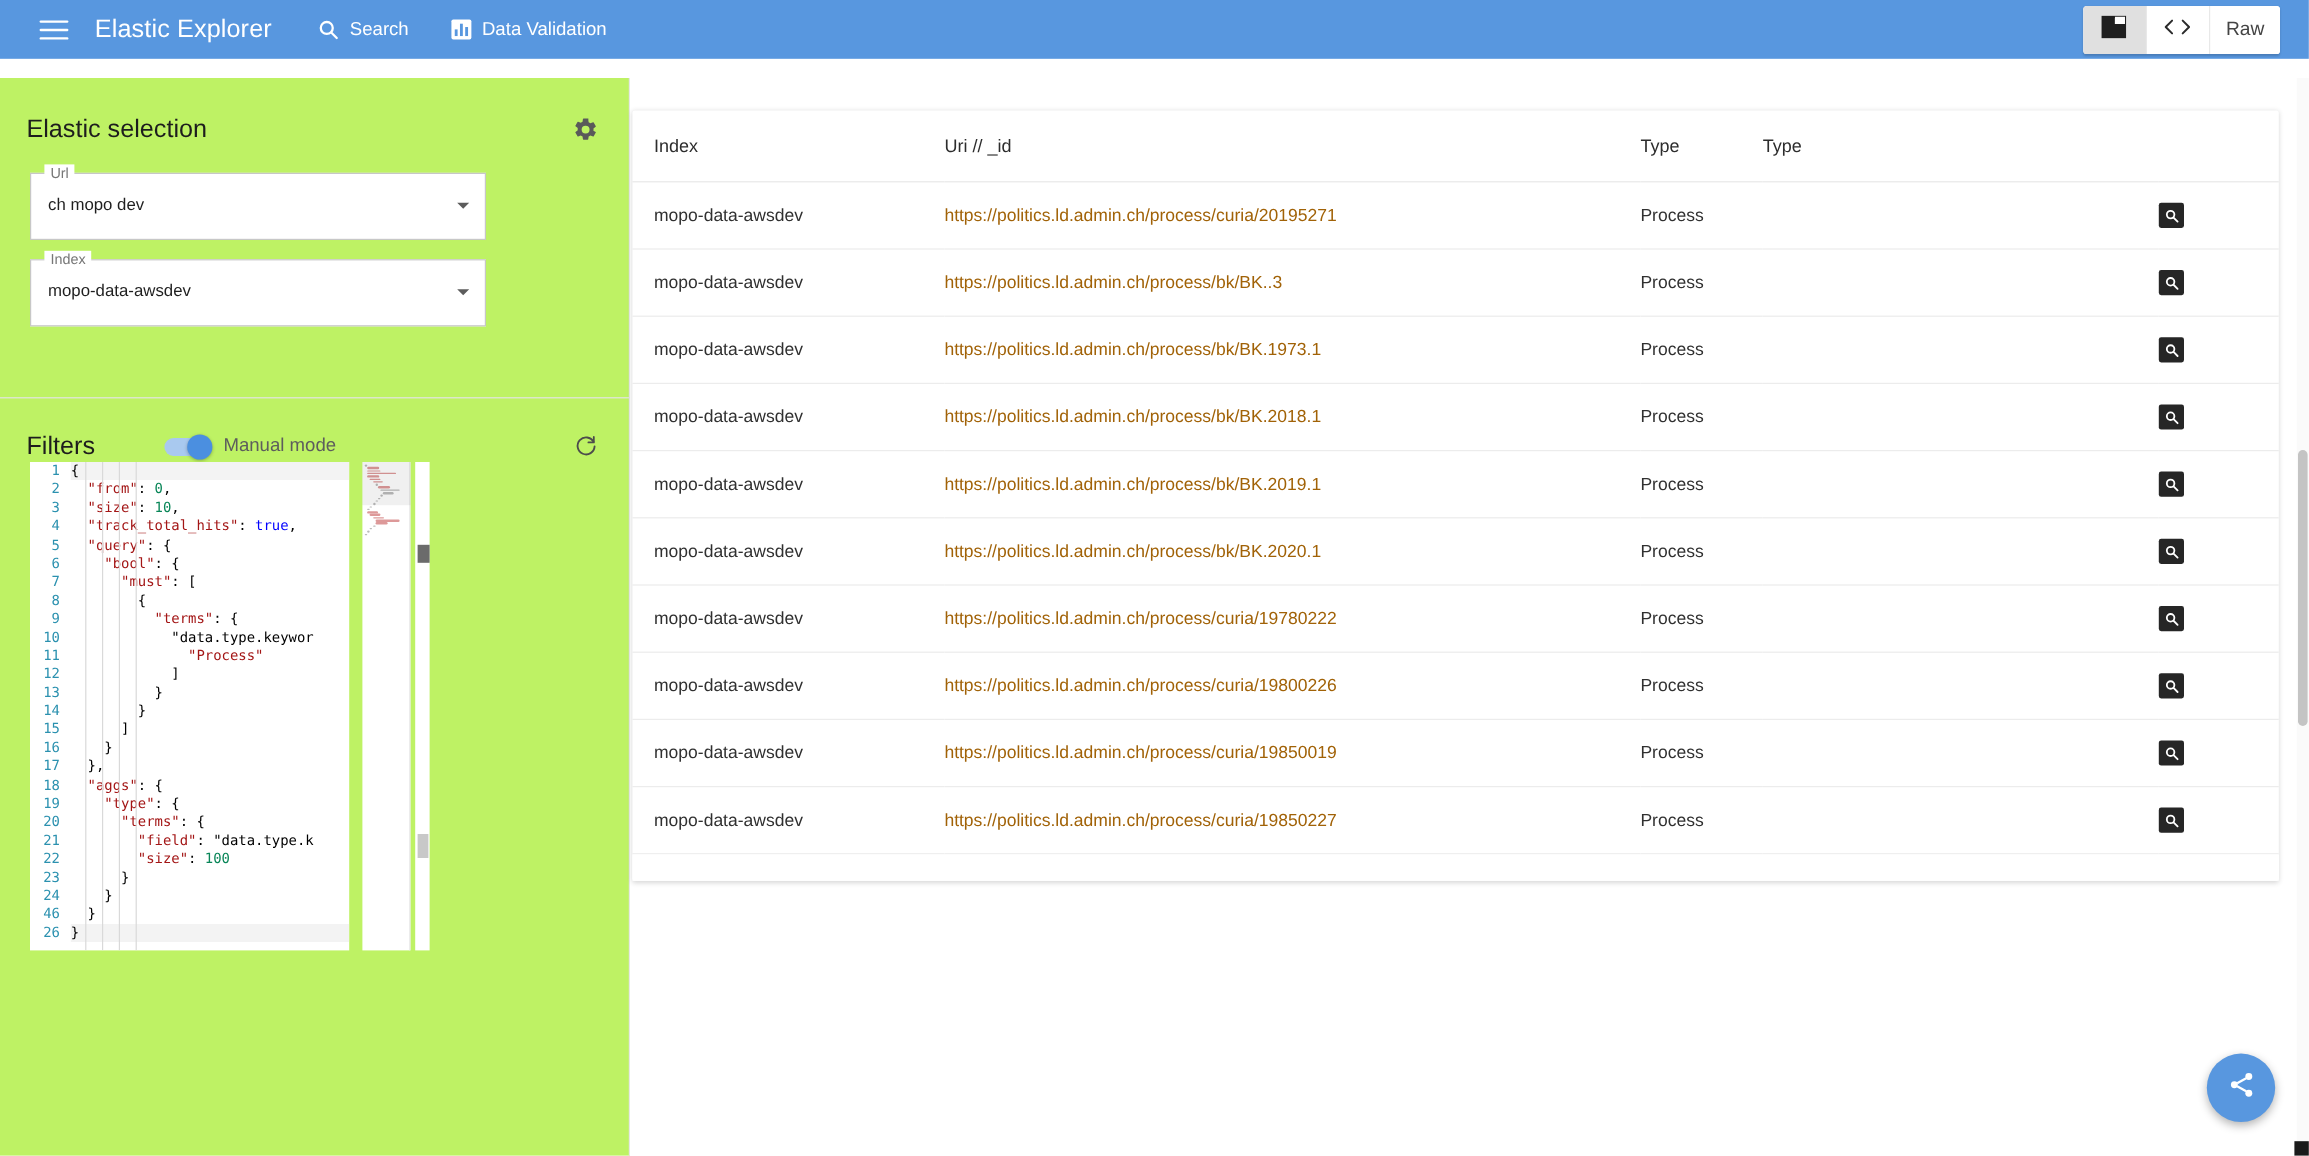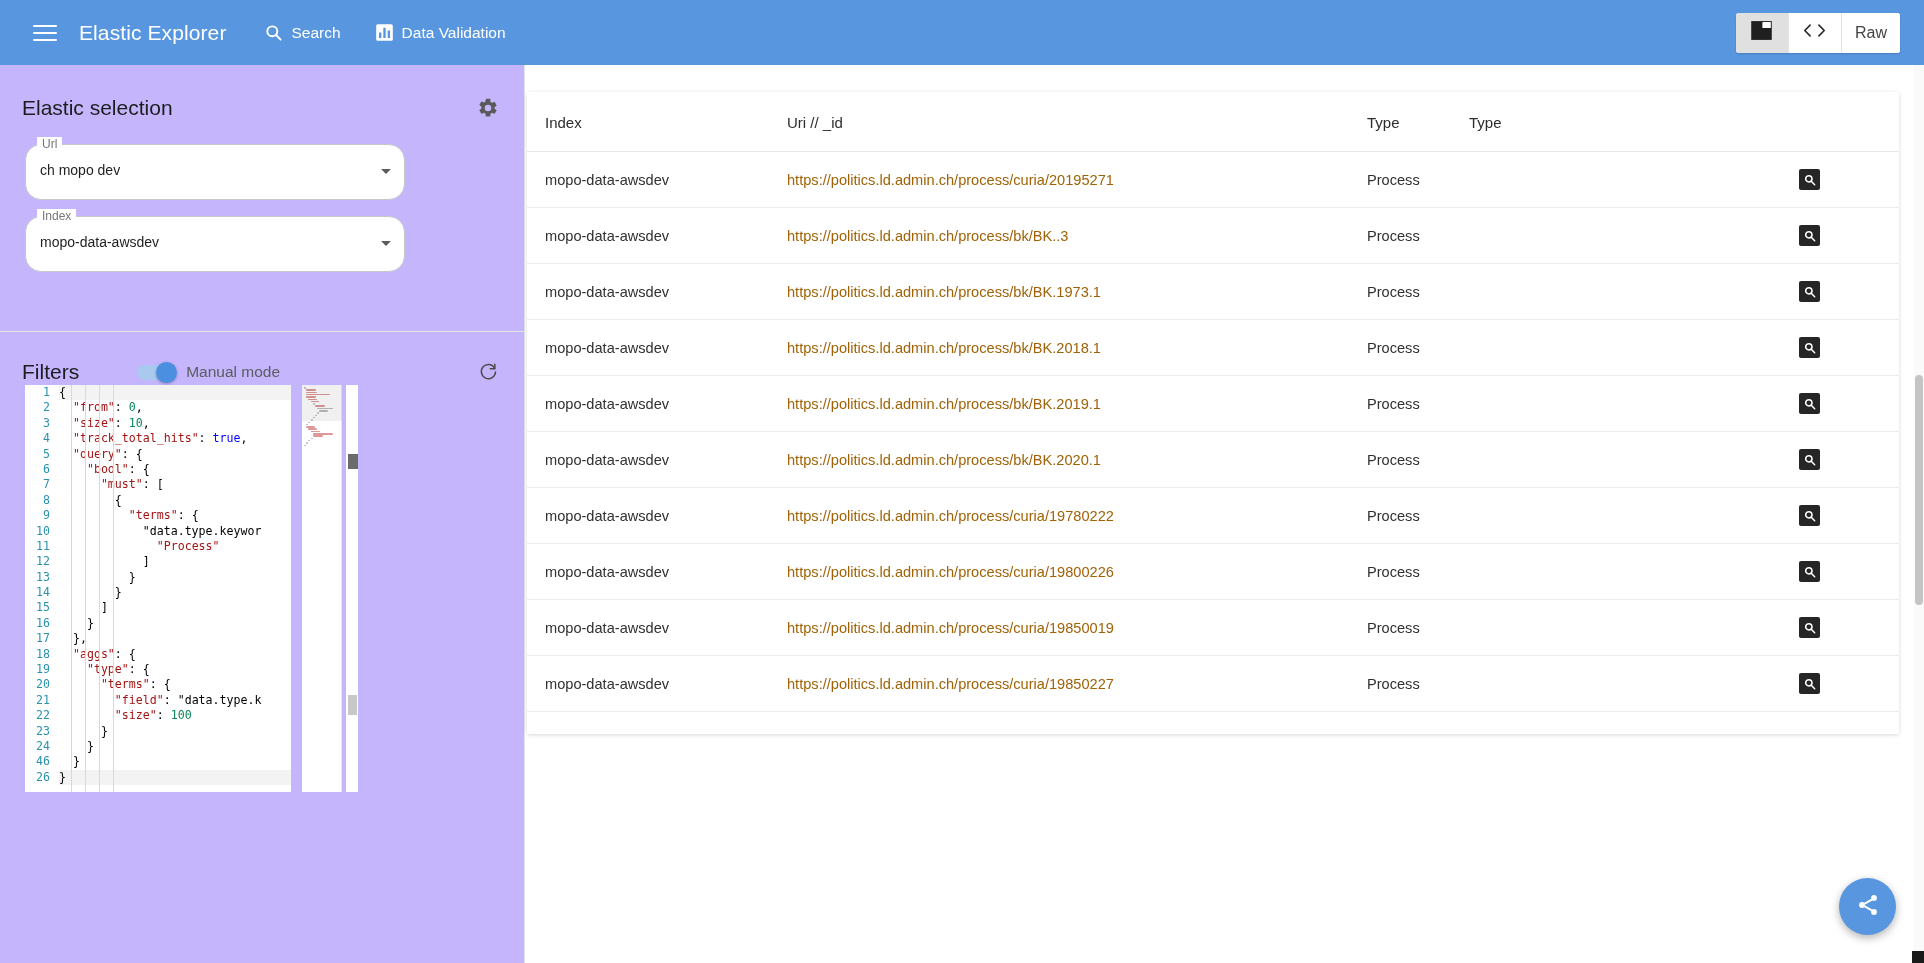--- a/index.html
+++ b/index.html
@@ -7,21 +7,21 @@
     margin: 0; padding: 0;
     width: 1924px; height: 963px;
     background: #ffffff;
     font-family: "Liberation Sans", sans-serif;
     overflow: hidden;
   }
 
   
   .appbar {
     position: absolute; top: 0; left: 0;
-    width: 1924px; height: 65px;
+    width: 1924px; height: 49px;
     background: #5b9bd5;
     background: #5897df;
     display: flex; align-items: center;
     padding: 0 18px;
     color: #ffffff;
     z-index: 20;
   }
   .hamburger {
     width: 28px; height: 28px;
     margin-left: 15px; margin-right: 18px;
@@ -54,42 +54,42 @@
     border-right: 1px solid #e3e3e3;
     font-size: 16px;
   }
   .viewbtn:last-child { border-right: none; }
   .viewbtn.active { background: #e0e0e0; }
 
   
   .sidebar {
     position: absolute; top: 65px; left: 0;
     width: 525px; height: 898px;
-    background: #c4b5fd;
+    background: #bef264;
     border-right: 1px solid #e6e6e6;
   }
   .panel-title {
     font-size: 21px; color: #1d1d1d; font-weight: 400;
   }
   .section-head {
     display: flex; align-items: center;
     padding: 0 22px;
   }
   .gear-btn, .refresh-btn {
     width: 30px; height: 30px; cursor: pointer;
     display: flex; align-items: center; justify-content: center;
     color: #5a5a5a;
   }
   .elastic-head { position: absolute; top: 22px; left: 0; width: 525px; height: 42px; }
   .elastic-head .panel-title { flex: 0 0 auto; }
   .elastic-head .spacer { flex: 1 1 auto; }
 
   .field {
     position: absolute; left: 25px; width: 380px; height: 56px;
-    border: 1px solid #c7c7c7; border-radius: 16px;
+    border: 1px solid #c7c7c7; border-radius: 0;
     background: #fff;
   }
   .field .legend {
     position: absolute; top: -8px; left: 11px;
     background: #fff; padding: 0 5px;
     font-size: 12px; color: #777;
   }
   .field .value {
     position: absolute; left: 14px; top: 17px;
     font-size: 14px; color: #1f1f1f;

